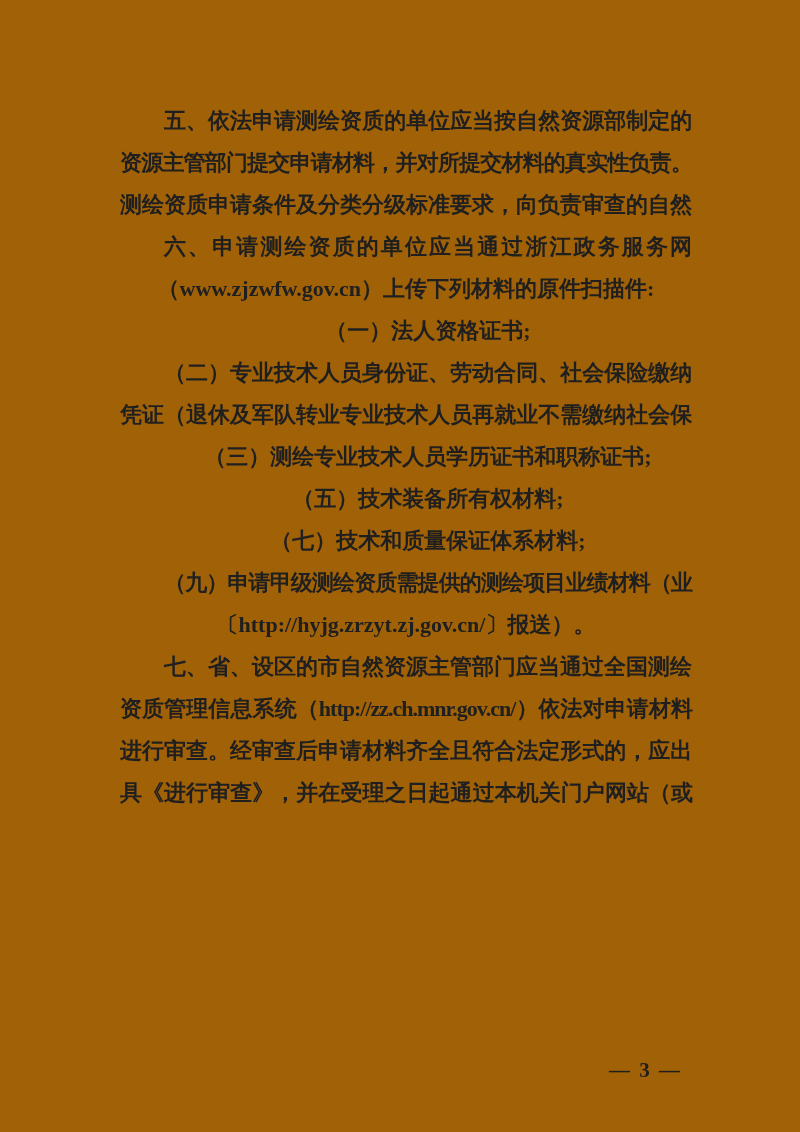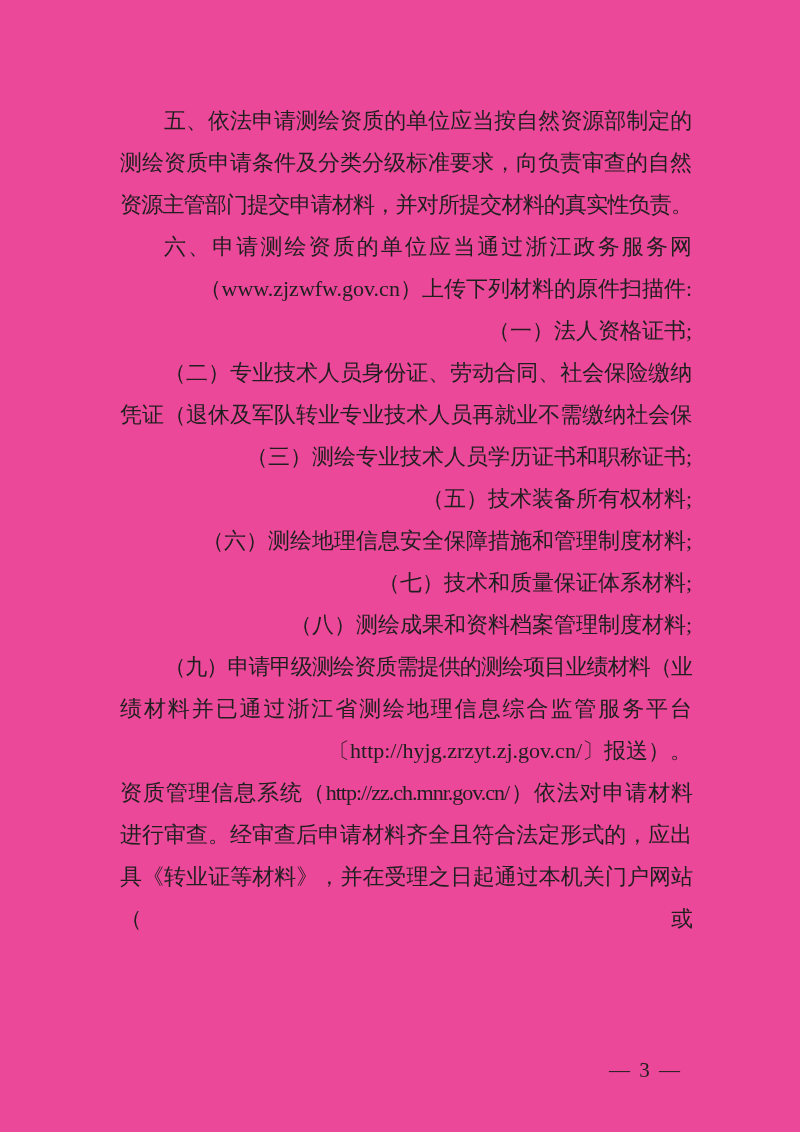--- a/index.html
+++ b/index.html
@@ -7,36 +7,37 @@
     padding: 0;
     width: 800px;
     height: 1132px;
     overflow: hidden;
     background: #ffffff;
   }
   .page {
     position: relative;
     width: 800px;
     height: 1132px;
-    background: #ec4899;
+    background: #a16207;
     font-family: "Liberation Serif", "DejaVu Serif", serif;
     color: #1f1f1f;
+    font-weight: bold;
   }
   .content {
     position: absolute;
     left: 120px;
     top: 100px;
     width: 572px;
   }
   .line {
     font-size: 22px;
     line-height: 42px;
     height: 42px;
     color: #1f1f1f;
-    text-align: right;
+    text-align: center;
     white-space: nowrap;
   }
   .indent { text-indent: 44px; }
   .just {
     white-space: normal;
     text-align: justify;
     text-align-last: justify;
     -moz-text-align-last: justify;
   }
   .tight02 { letter-spacing: -0.3px; }
@@ -50,33 +51,31 @@
     letter-spacing: 2px;
     color: #1f1f1f;
   }
 </style>
 </head>
 <body>
 
 <div class="page">
   <div class="content">
     <div class="line indent just tight02">五、依法申请测绘资质的单位应当按自然资源部制定的</div>
+    <div class="line just tight1">资源主管部门提交申请材料，并对所提交材料的真实性负责。</div>
     <div class="line just">测绘资质申请条件及分类分级标准要求，向负责审查的自然</div>
-    <div class="line just tight1">资源主管部门提交申请材料，并对所提交材料的真实性负责。</div>
     <div class="line indent just">六、申请测绘资质的单位应当通过浙江政务服务网</div>
     <div class="line">（www.zjzwfw.gov.cn）上传下列材料的原件扫描件:</div>
     <div class="line indent">（一）法人资格证书;</div>
     <div class="line indent just tight02">（二）专业技术人员身份证、劳动合同、社会保险缴纳</div>
     <div class="line just tight02">凭证（退休及军队转业专业技术人员再就业不需缴纳社会保</div>
     <div class="line indent">（三）测绘专业技术人员学历证书和职称证书;</div>
     <div class="line indent">（五）技术装备所有权材料;</div>
-    <div class="line indent">（六）测绘地理信息安全保障措施和管理制度材料;</div>
     <div class="line indent">（七）技术和质量保证体系材料;</div>
-    <div class="line indent">（八）测绘成果和资料档案管理制度材料;</div>
     <div class="line indent just tight1">（九）申请甲级测绘资质需提供的测绘项目业绩材料（业</div>
-    <div class="line just">绩材料并已通过浙江省测绘地理信息综合监管服务平台</div>
     <div class="line">〔http://hyjg.zrzyt.zj.gov.cn/〕报送）。</div>
+    <div class="line indent just">七、省、设区的市自然资源主管部门应当通过全国测绘</div>
     <div class="line just tight1">资质管理信息系统（http://zz.ch.mnr.gov.cn/）依法对申请材料</div>
     <div class="line just tight02">进行审查。经审查后申请材料齐全且符合法定形式的，应出</div>
-    <div class="line just tight1">具《转业证等材料》，并在受理之日起通过本机关门户网站（或</div>
+    <div class="line just tight1">具《进行审查》，并在受理之日起通过本机关门户网站（或</div>
   </div>
   <div class="page-number">— 3 —</div>
 </div>
 
 </body></html>

